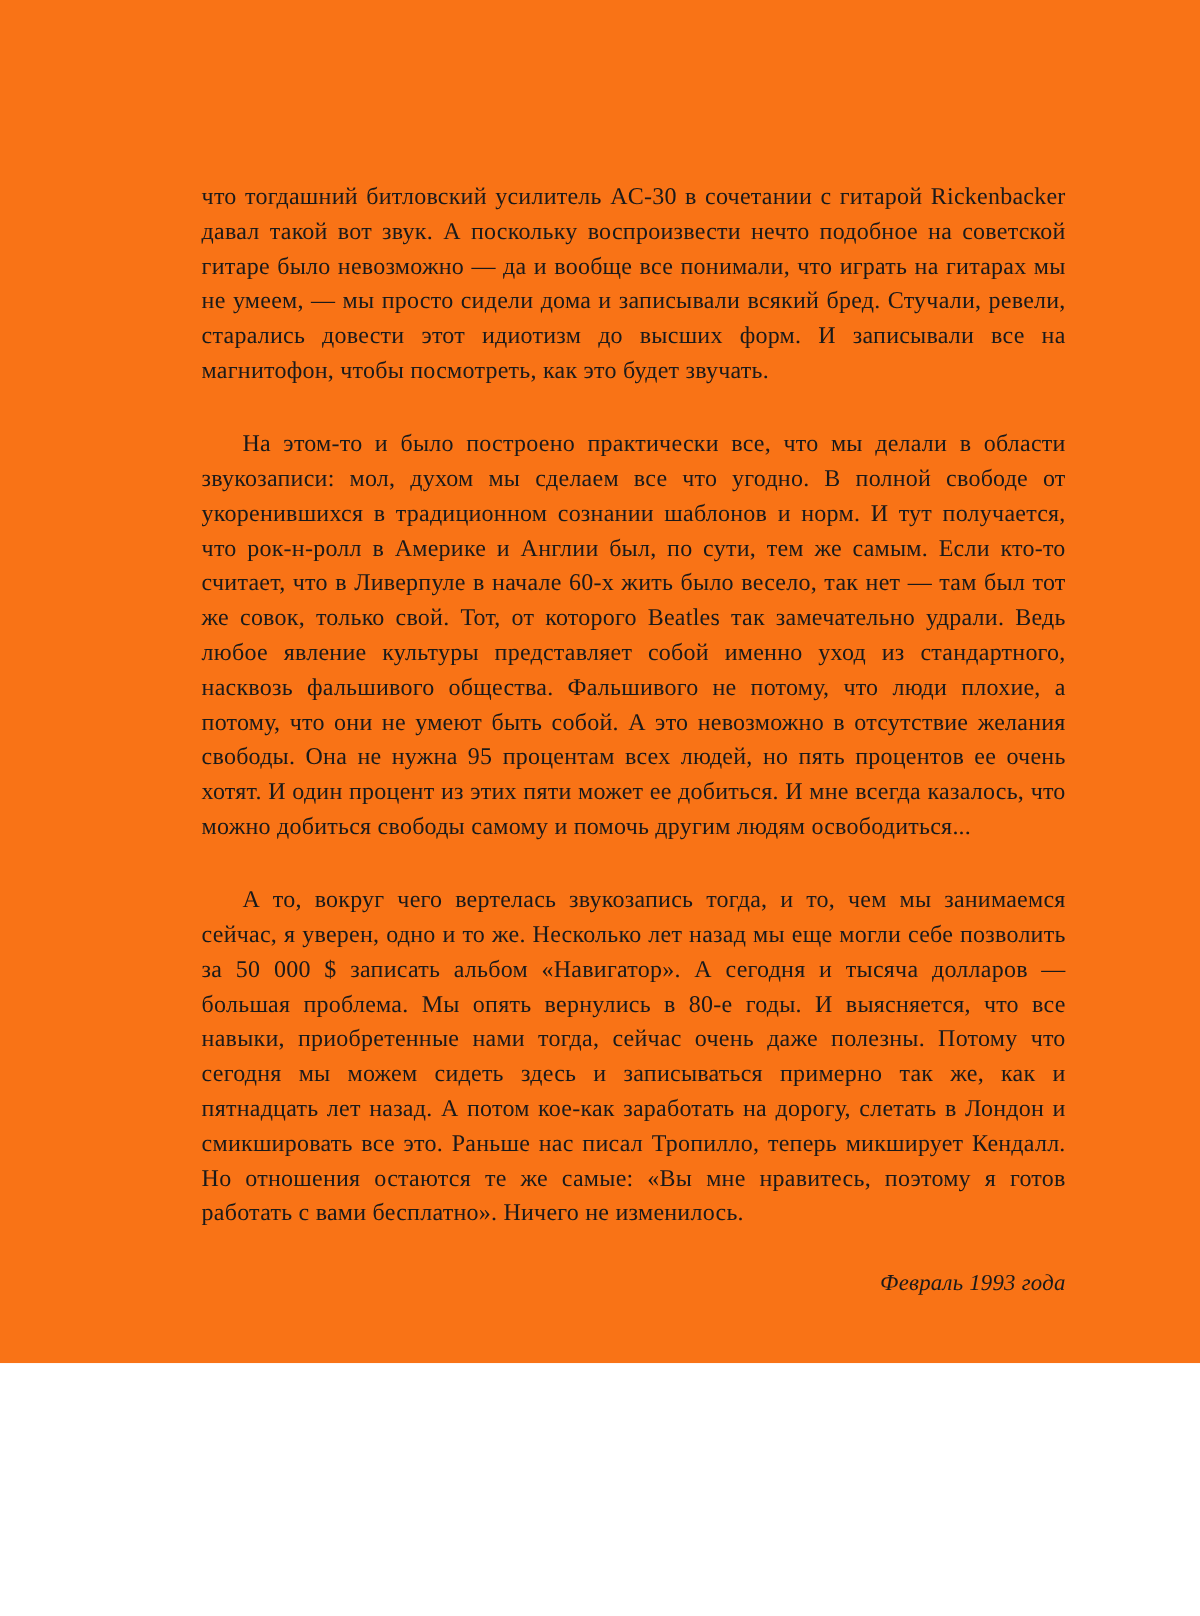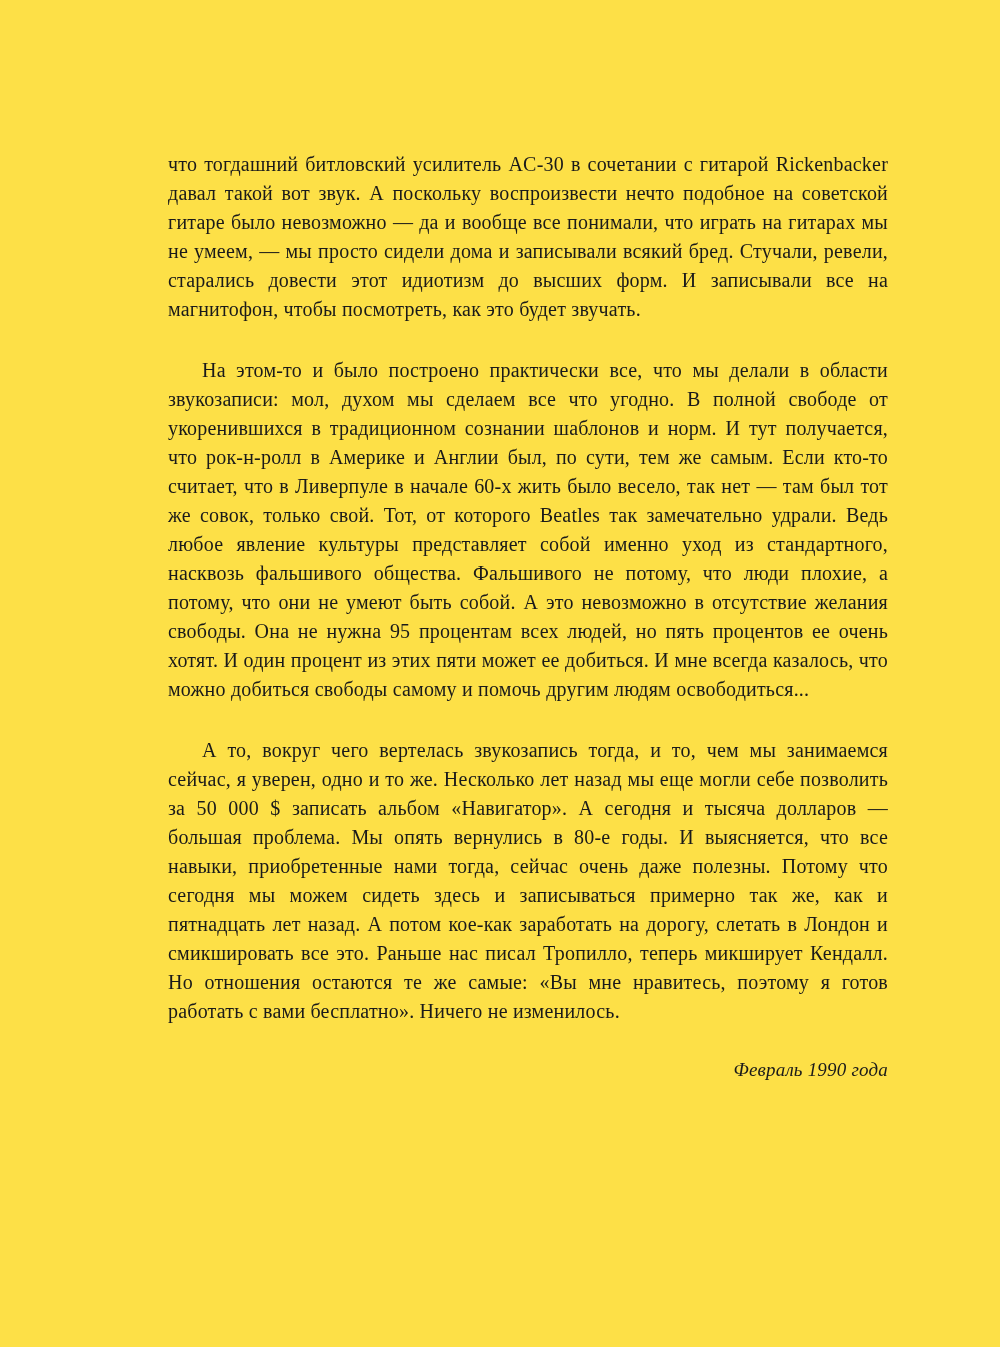--- a/index.html
+++ b/index.html
@@ -3,23 +3,23 @@
 <meta charset="utf-8">
 <style>
   html, body {
     margin: 0;
     padding: 0;
     background: #ffffff;
   }
   .page {
     position: relative;
     width: 1000px;
-    height: 1347px;
+    height: 1136px;
     margin: 0 auto;
-    background: #fde047;
+    background: #f97316;
     overflow: hidden;
     font-family: "Liberation Serif", "DejaVu Serif", serif;
     color: #1a1a1a;
   }
   .text-block {
     position: absolute;
     top: 150px;
     left: 168px;
     width: 720px;
     font-size: 20px;
@@ -43,15 +43,15 @@
   }
 </style>
 </head>
 <body>
 
 <div class="page">
   <div class="text-block">
     <p>что тогдашний битловский усилитель AC-30 в сочетании с гитарой Rickenbacker давал такой вот звук. А поскольку воспроизвести нечто подобное на советской гитаре было невозможно — да и вообще все понимали, что играть на гитарах мы не умеем, — мы просто сидели дома и записывали всякий бред. Стучали, ревели, старались довести этот идиотизм до высших форм. И записывали все на магнитофон, чтобы посмотреть, как это будет звучать.</p>
     <p class="indent">На этом-то и было построено практически все, что мы делали в области звукозаписи: мол, духом мы сделаем все что угодно. В полной свободе от укоренившихся в традиционном сознании шаблонов и норм. И тут получается, что рок-н-ролл в Америке и Англии был, по сути, тем же самым. Если кто-то считает, что в Ливерпуле в начале 60-х жить было весело, так нет — там был тот же совок, только свой. Тот, от которого Beatles так замечательно удрали. Ведь любое явление культуры представляет собой именно уход из стандартного, насквозь фальшивого общества. Фальшивого не потому, что люди плохие, а потому, что они не умеют быть собой. А это невозможно в отсутствие желания свободы. Она не нужна 95 процентам всех людей, но пять процентов ее очень хотят. И один процент из этих пяти может ее добиться. И мне всегда казалось, что можно добиться свободы самому и помочь другим людям освободиться...</p>
     <p class="indent">А то, вокруг чего вертелась звукозапись тогда, и то, чем мы занимаемся сейчас, я уверен, одно и то же. Несколько лет назад мы еще могли себе позволить за 50 000 $ записать альбом «Навигатор». А сегодня и тысяча долларов — большая проблема. Мы опять вернулись в 80-е годы. И выясняется, что все навыки, приобретенные нами тогда, сейчас очень даже полезны. Потому что сегодня мы можем сидеть здесь и записываться примерно так же, как и пятнадцать лет назад. А потом кое-как заработать на дорогу, слетать в Лондон и смикшировать все это. Раньше нас писал Тропилло, теперь микширует Кендалл. Но отношения остаются те же самые: «Вы мне нравитесь, поэтому я готов работать с вами бесплатно». Ничего не изменилось.</p>
-    <div class="dateline">Февраль 1990 года</div>
+    <div class="dateline">Февраль 1993 года</div>
   </div>
 </div>
 
 </body></html>

